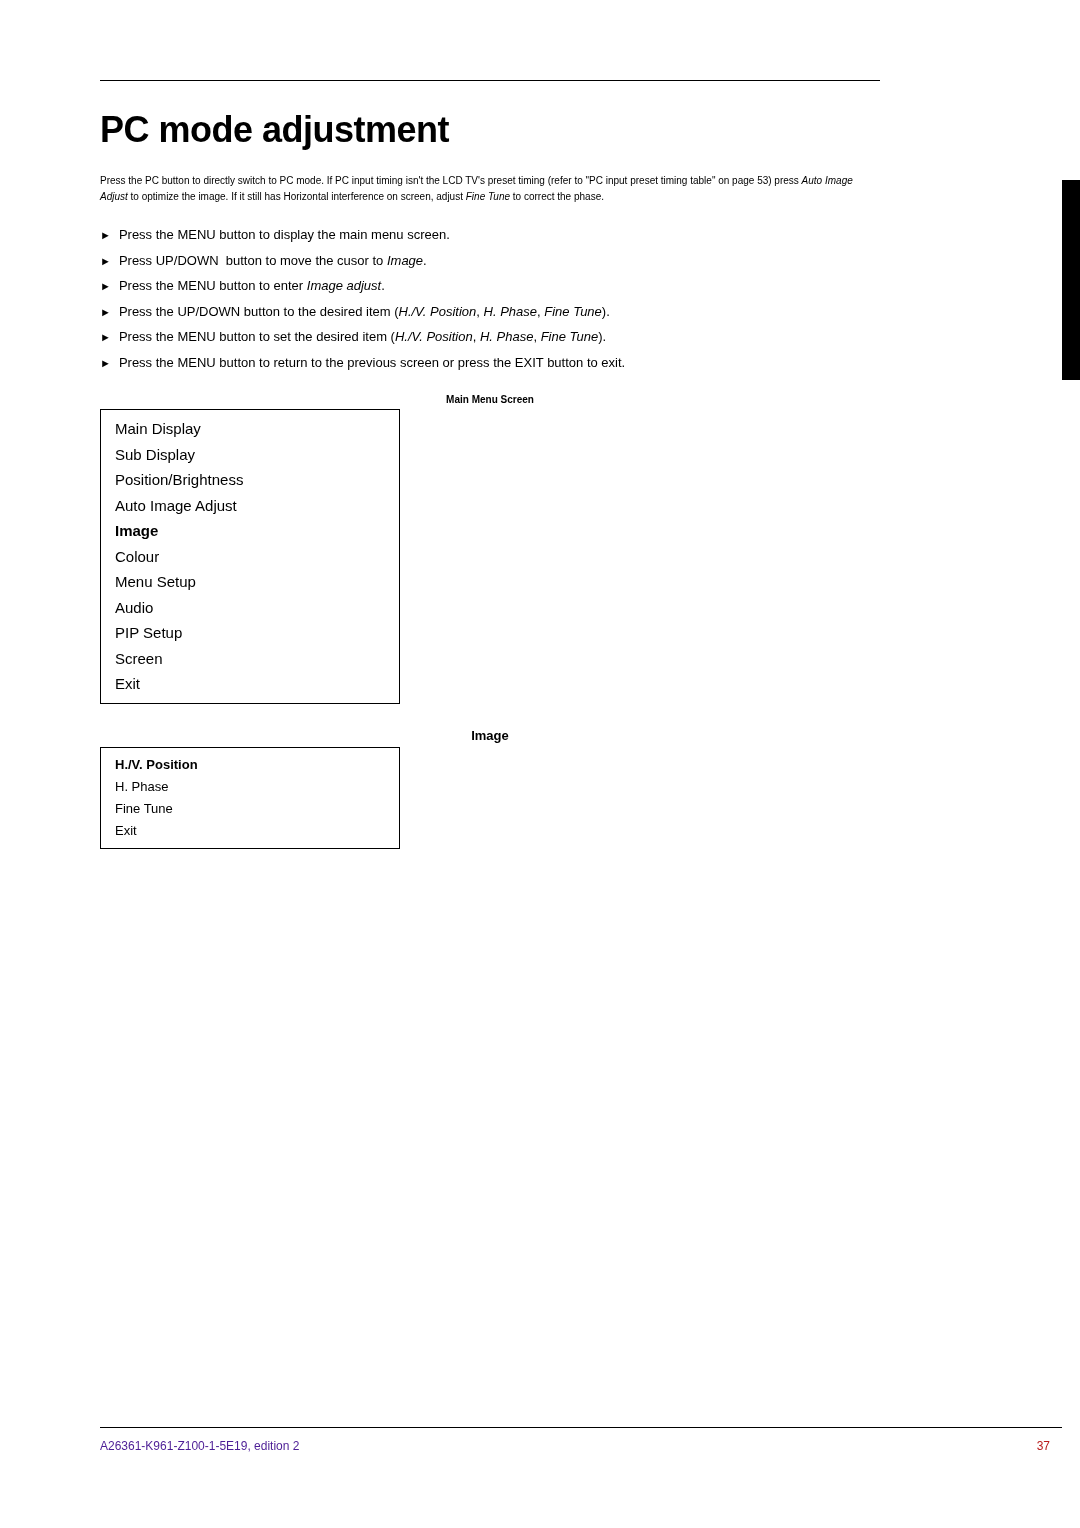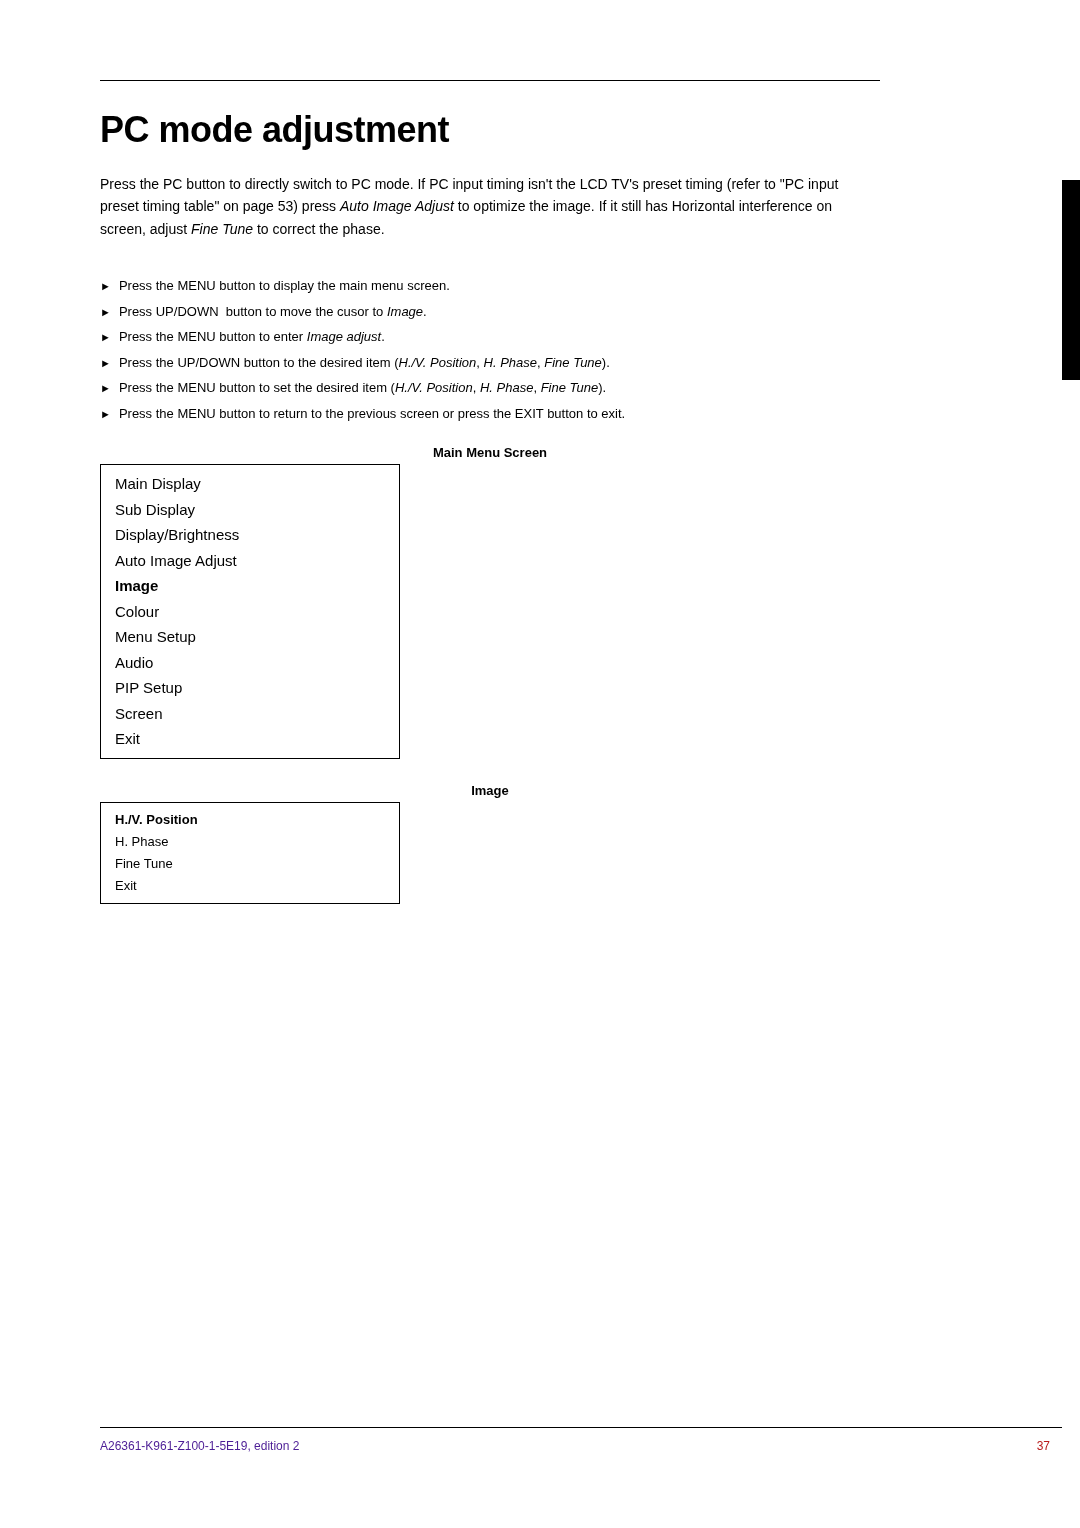--- a/index.html
+++ b/index.html
@@ -49,23 +49,23 @@
 
     .page-title {
       font-size: 36px;
       font-weight: bold;
       margin-bottom: 22px;
       color: #000000;
       letter-spacing: -0.5px;
     }
 
     .intro-text {
-      font-size: 14px;
+      font-size: 10px;
       line-height: 1.6;
-      margin-bottom: 36px;
+      margin-bottom: 20px;
       color: #000000;
     }
 
     .intro-text em {
       font-style: italic;
     }
 
     .section-heading {
       font-size: 22px;
       font-weight: bold;
@@ -93,21 +93,21 @@
       flex-shrink: 0;
     }
 
     .menu-section {
       margin-bottom: 24px;
     }
 
     .menu-label {
       text-align: center;
       font-weight: bold;
-      font-size: 13px;
+      font-size: 10px;
       margin-bottom: 4px;
     }
 
     .menu-box {
       border: 1px solid #000000;
       width: 300px;
       padding: 6px 14px;
     }
 
     .menu-box-item {
@@ -219,21 +219,21 @@
         <span class="bullet-arrow">►</span>
         <span>Press the MENU button to return to the previous screen or press the EXIT button to exit.</span>
       </li>
     </ul>
 
     <div class="menu-section">
       <div class="menu-label">Main Menu Screen</div>
       <div class="menu-box">
         <div class="menu-box-item">Main Display</div>
         <div class="menu-box-item">Sub Display</div>
-        <div class="menu-box-item">Display/Brightness</div>
+        <div class="menu-box-item">Position/Brightness</div>
         <div class="menu-box-item">Auto Image Adjust</div>
         <div class="menu-box-item bold"><strong>Image</strong></div>
         <div class="menu-box-item">Colour</div>
         <div class="menu-box-item">Menu Setup</div>
         <div class="menu-box-item">Audio</div>
         <div class="menu-box-item">PIP Setup</div>
         <div class="menu-box-item">Screen</div>
         <div class="menu-box-item">Exit</div>
       </div>
     </div>

